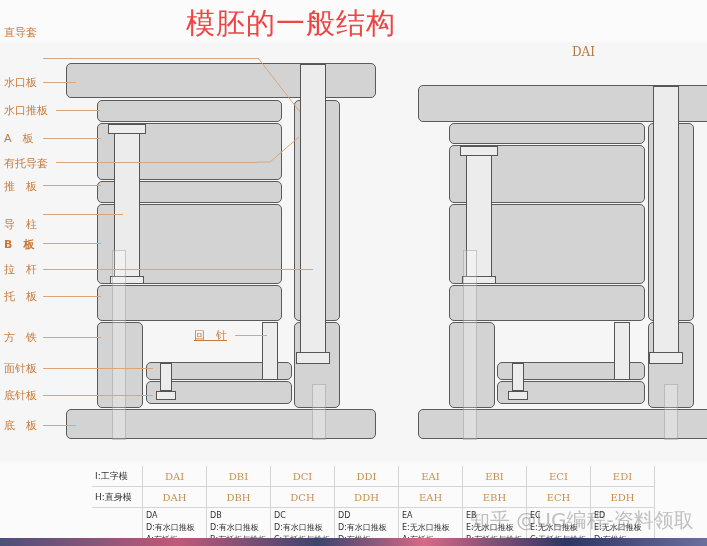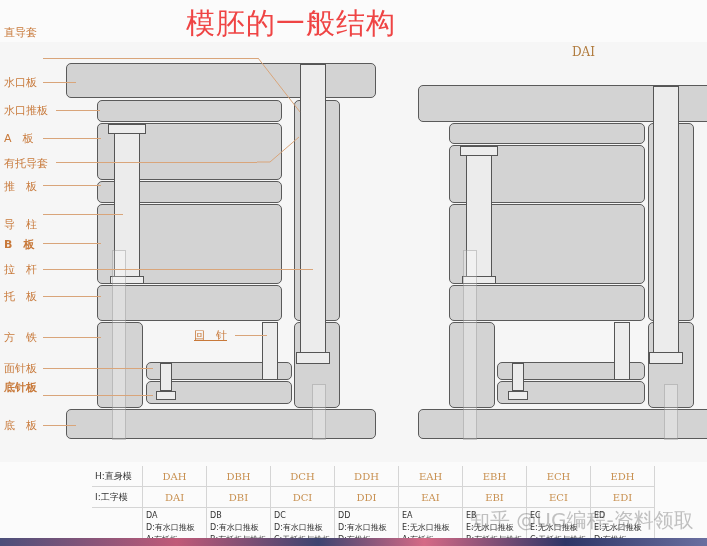--- a/index.html
+++ b/index.html
@@ -83,21 +83,21 @@
   <span class="lbl" style="left:4px;top:103px;">水口推板</span>
   <span class="lbl" style="left:4px;top:131px;">A　板</span>
   <span class="lbl" style="left:4px;top:156px;">有托导套</span>
   <span class="lbl" style="left:4px;top:179px;">推　板</span>
   <span class="lbl" style="left:4px;top:207px;margin-top:10px;">导　柱</span>
   <span class="lbl" style="left:4px;top:237px;font-weight:bold;">B　板</span>
   <span class="lbl" style="left:4px;top:262px;">拉　杆</span>
   <span class="lbl" style="left:4px;top:289px;">托　板</span>
   <span class="lbl" style="left:4px;top:330px;">方　铁</span>
   <span class="lbl" style="left:4px;top:361px;">面针板</span>
-  <span class="lbl" style="left:4px;top:380px;font-weight:bold;">底针板</span>
+  <span class="lbl" style="left:4px;top:388px;">底针板</span>
   <span class="lbl" style="left:4px;top:418px;">底　板</span>
   <span class="lbl" style="left:194px;top:328px;text-decoration:underline;">回　针</span>
 
   <div class="lead" style="left:43px;top:58px;width:215px;"></div>
   <div class="lead" style="left:43px;top:82px;width:33px;"></div>
   <div class="lead" style="left:56px;top:110px;width:44px;"></div>
   <div class="lead" style="left:43px;top:138px;width:58px;"></div>
   <div class="lead" style="left:56px;top:162px;width:201px;"></div>
   <div class="lead" style="left:43px;top:185px;width:58px;"></div>
   <div class="lead" style="left:43px;top:214px;width:80px;"></div>
@@ -112,40 +112,40 @@
 
   <svg class="svgl" width="707" height="546">
     <polyline points="258,58 300,112" fill="none" stroke="#d9a57a" stroke-width="1"></polyline>
     <polyline points="257,162 270,162 299,137" fill="none" stroke="#d9a57a" stroke-width="1"></polyline>
   </svg>
 </div>
 
 <table class="codes">
   <tbody>
       <tr>
+    <td class="rowh">I:工字模</td>
+    <td class="code">DAI</td>
+    <td class="code">DBI</td>
+    <td class="code">DCI</td>
+    <td class="code">DDI</td>
+    <td class="code">EAI</td>
+    <td class="code">EBI</td>
+    <td class="code">ECI</td>
+    <td class="code">EDI</td>
+  </tr>
+  <tr>
     <td class="rowh">H:直身模</td>
     <td class="code">DAH</td>
     <td class="code">DBH</td>
     <td class="code">DCH</td>
     <td class="code">DDH</td>
     <td class="code">EAH</td>
     <td class="code">EBH</td>
     <td class="code">ECH</td>
     <td class="code">EDH</td>
-  </tr>
-  <tr>
-    <td class="rowh">I:工字模</td>
-    <td class="code">DAI</td>
-    <td class="code">DBI</td>
-    <td class="code">DCI</td>
-    <td class="code">DDI</td>
-    <td class="code">EAI</td>
-    <td class="code">EBI</td>
-    <td class="code">ECI</td>
-    <td class="code">EDI</td>
   </tr>
   <tr class="desc">
     <td></td>
     <td>
           <div>DA</div>
           <div>D:有水口推板</div>
           <div>A:有托板</div>
         </td>
     <td>
           <div>DB</div>

